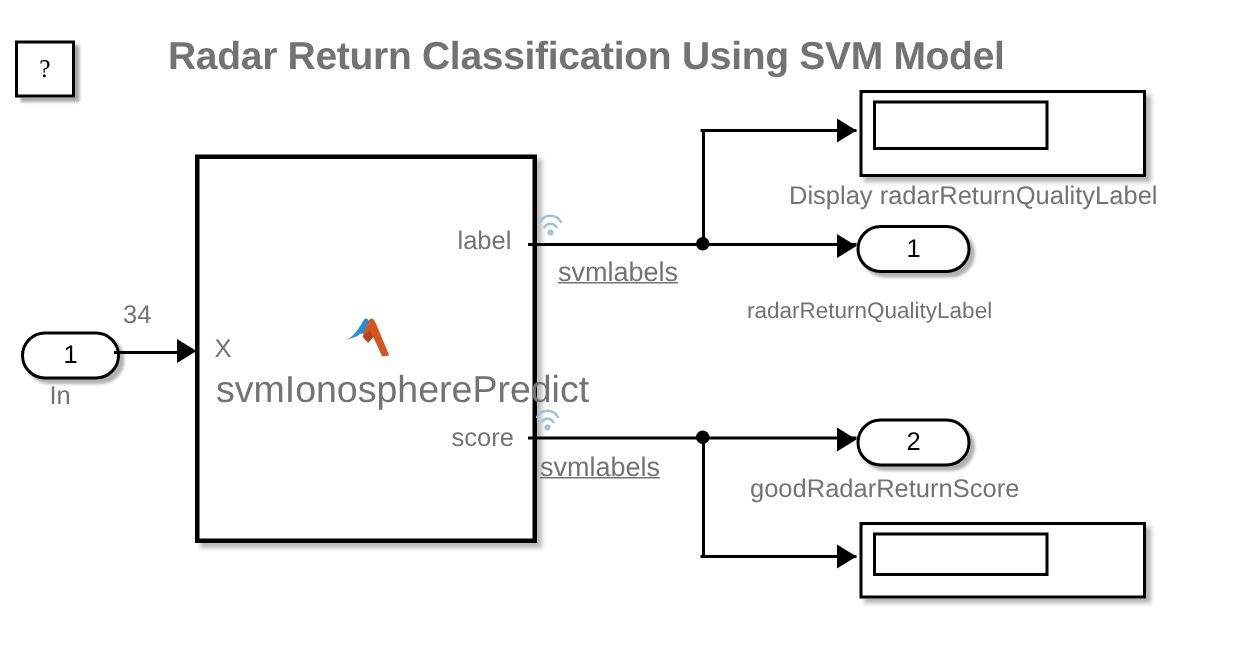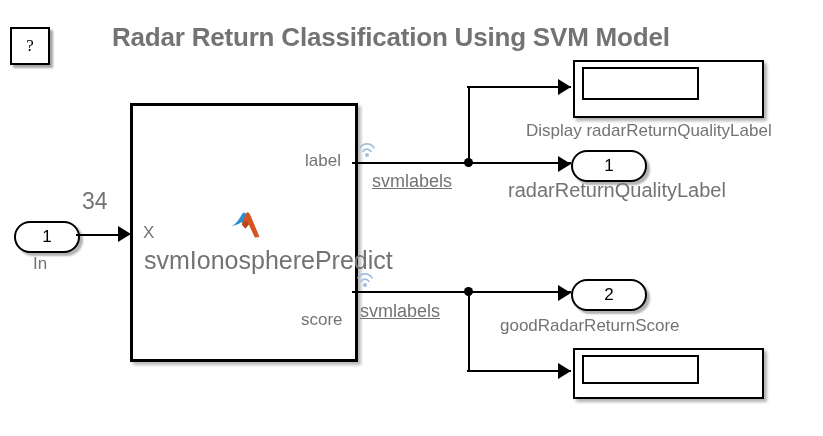--- a/index.html
+++ b/index.html
@@ -75,21 +75,20 @@
   }
   #svm-port-label {
     left: 305px;
     top: 152px;
     font-size: 17px;
   }
   #svm-port-score {
     left: 301px;
     top: 283px;
     font-size: 17px;
-    margin-top: 28px;
   }
   #matlab-logo {
     left: 228px;
     top: 209px;
     width: 34px;
     height: 34px;
   }
 
   
   .port {
@@ -137,25 +136,25 @@
   .arrow {
     position: absolute;
     width: 0; height: 0;
     border-top: 8px solid transparent;
     border-bottom: 8px solid transparent;
     border-left: 13px solid #000000;
   }
 
   
   .sig-label { font-size: 18px; text-decoration: underline; }
-  #width-34 { left: 82px; top: 190px; font-size: 23px; }
+  #width-34 { left: 82px; top: 201px; font-size: 17px; }
   #inport-name { left: 33px; top: 255px; font-size: 17px; }
   #lbl-svmlabels { left: 372px; top: 172px; }
   #lbl-svmscores { left: 360px; top: 302px; }
-  #name-outport-1 { left: 498px; top: 180px; font-size: 20px; margin-left: 10px; }
+  #name-outport-1 { left: 498px; top: 200px; font-size: 15px; }
   #name-outport-2 { left: 500px; top: 317px; font-size: 17px; }
   #name-display-label { left: 526px; top: 122px; font-size: 17px; }
   #name-display-score { left: 529px; top: 403px; font-size: 17px; }
 
   
   .log-badge { position: absolute; width: 18px; height: 16px; }
 </style>
 </head>
 <body>
 

